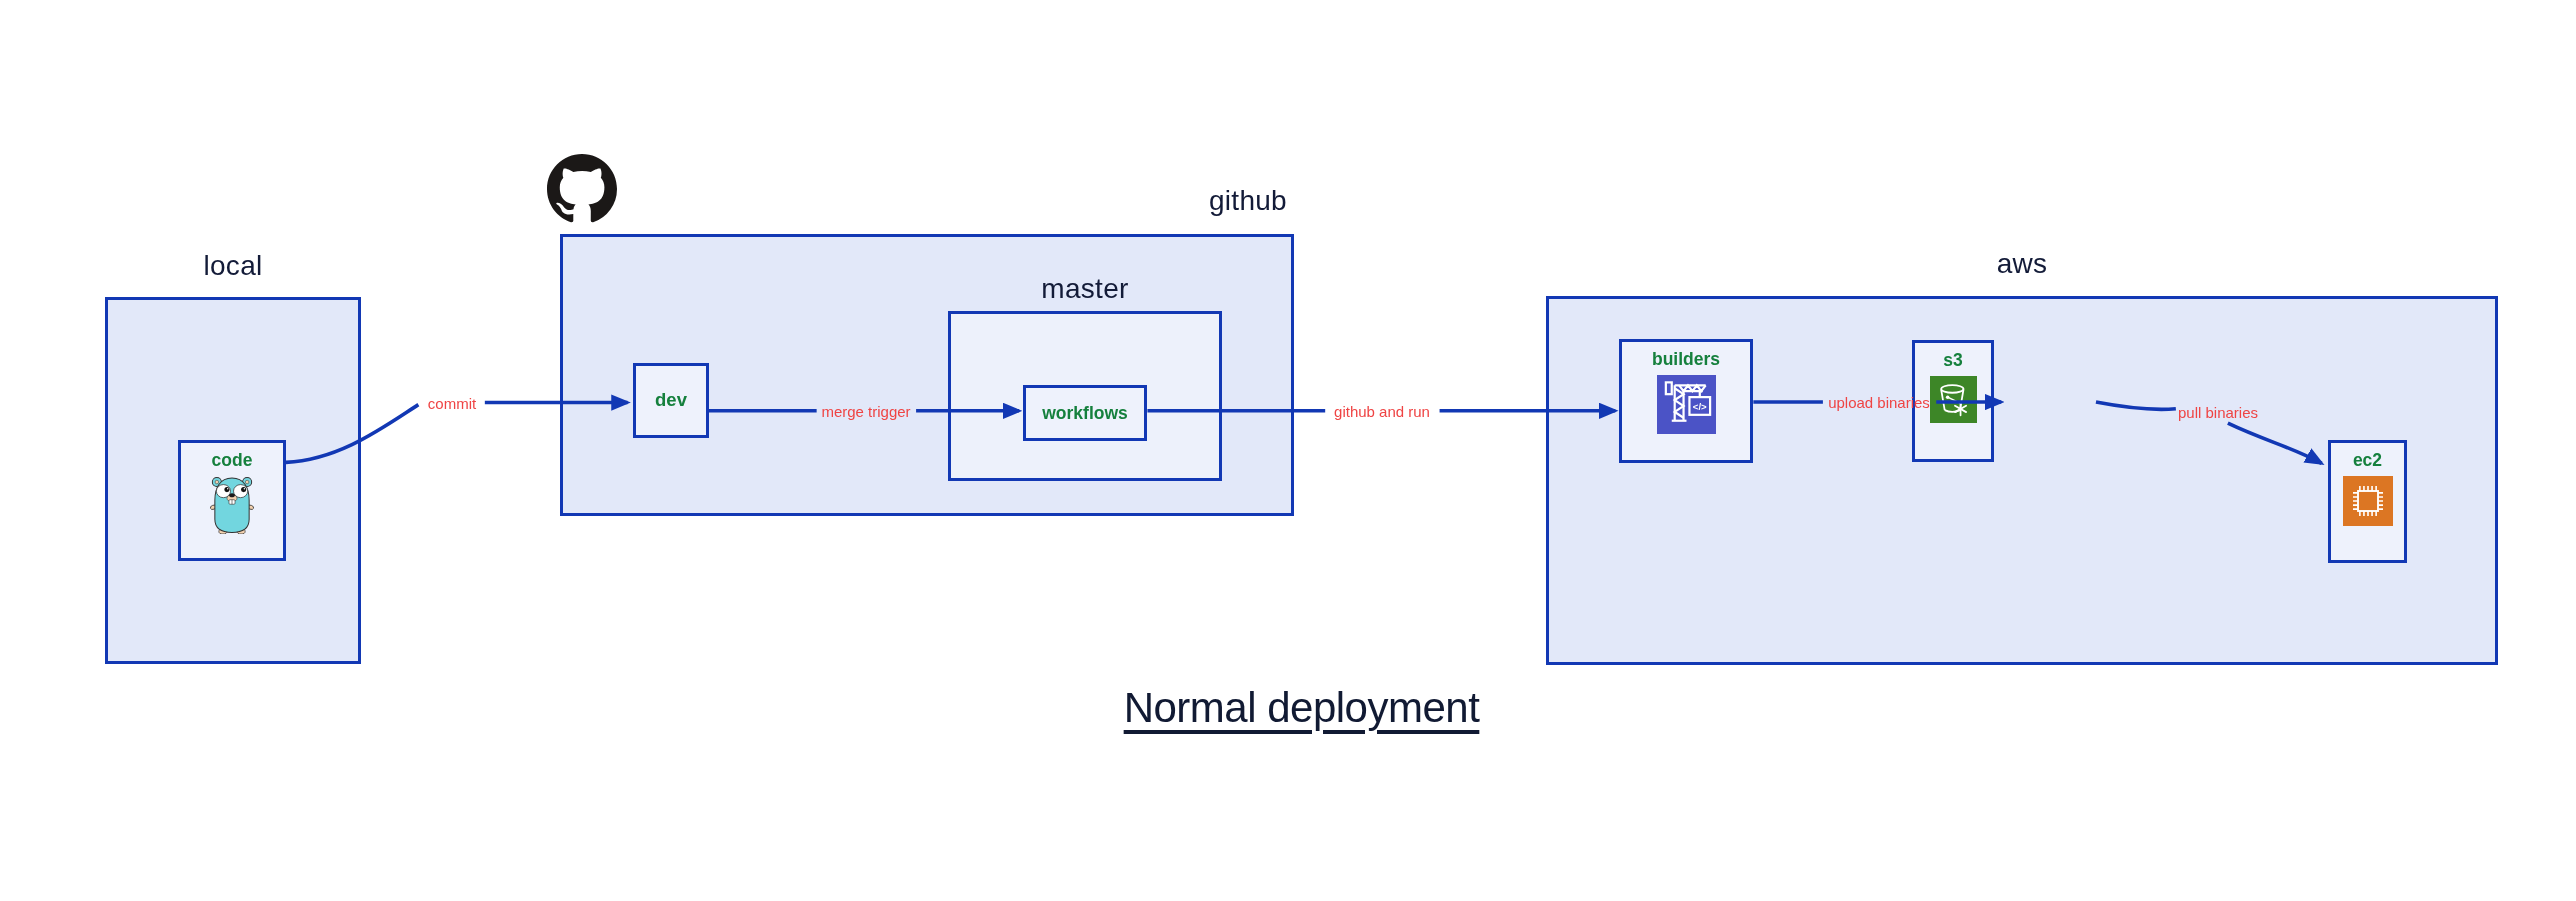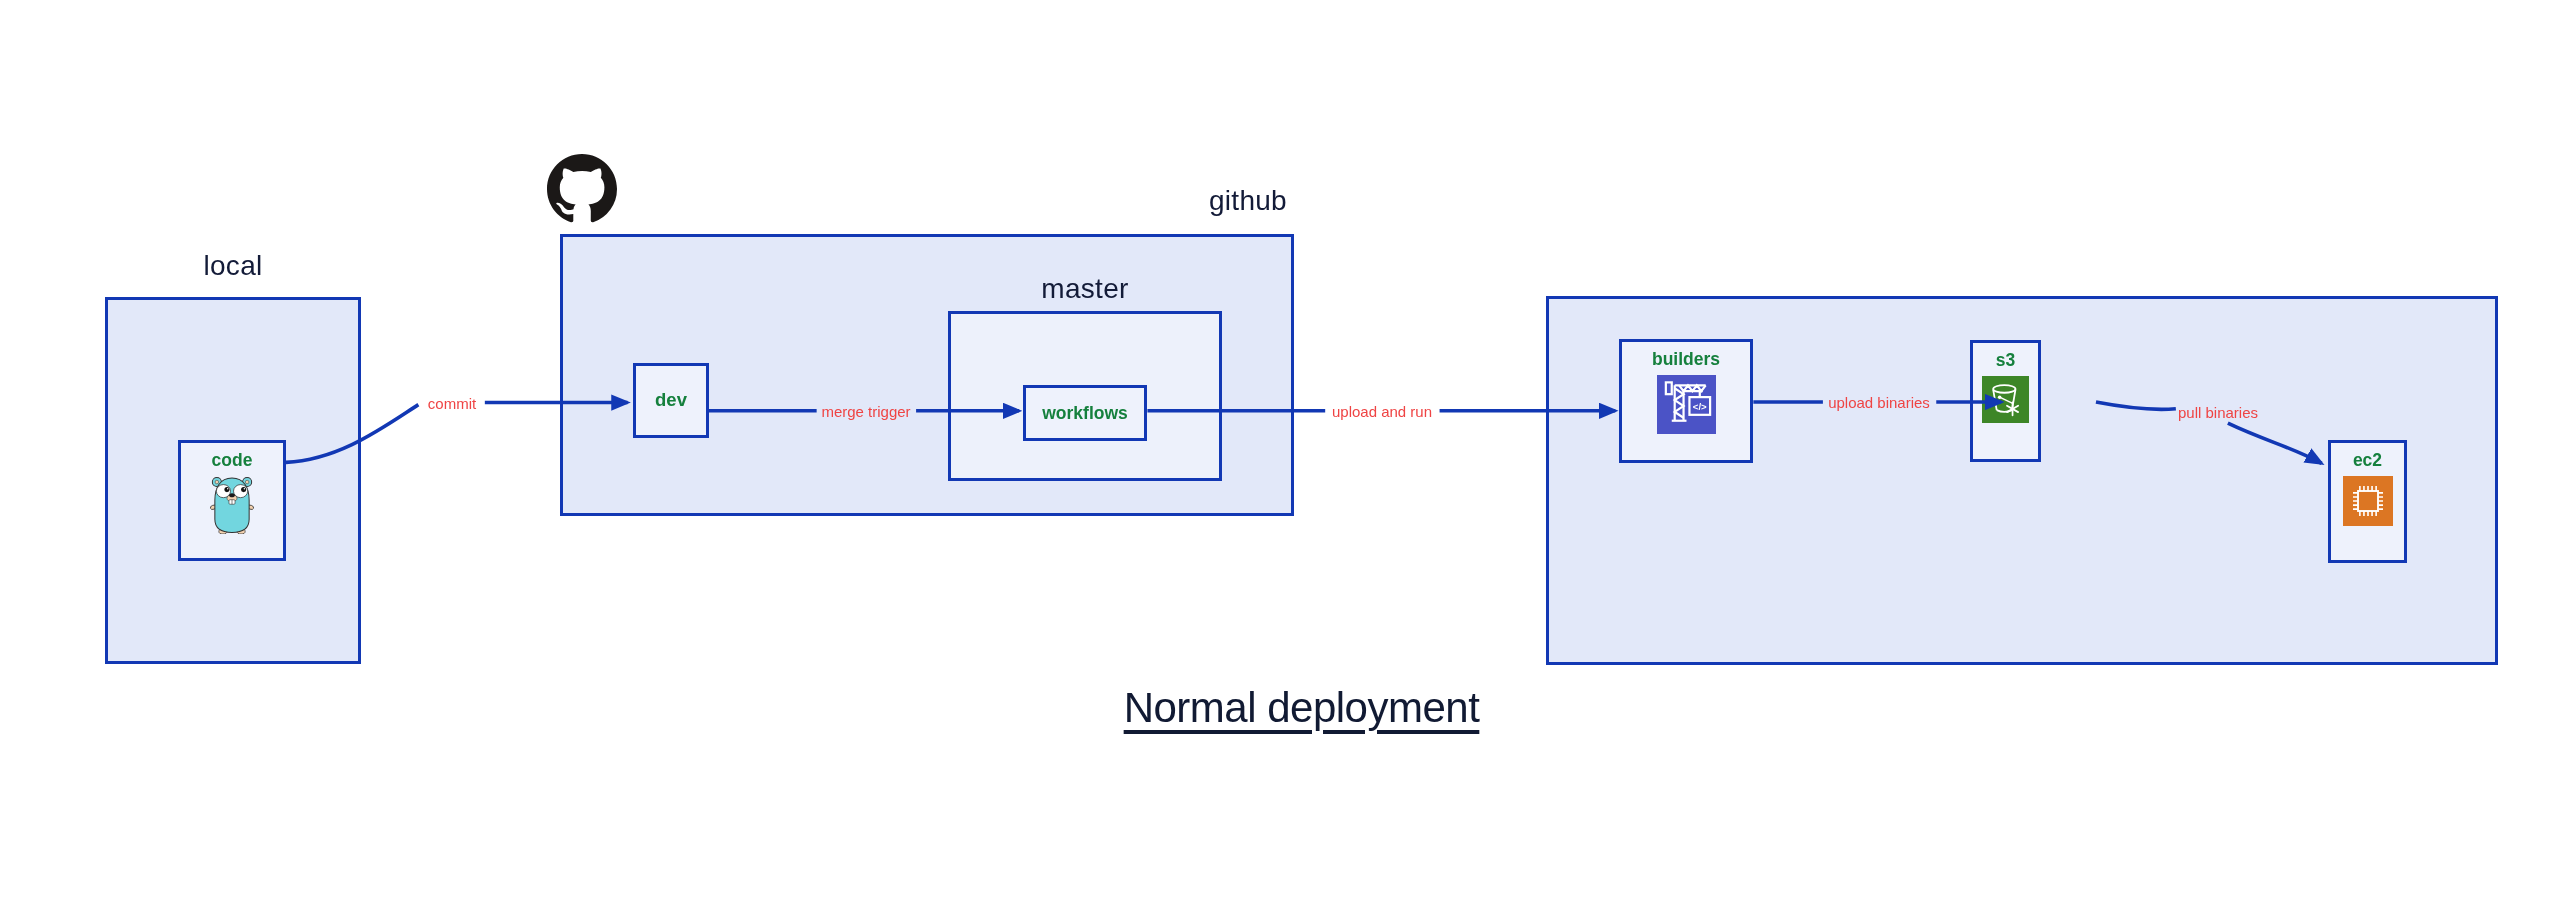--- a/index.html
+++ b/index.html
@@ -44,20 +44,21 @@
     <svg width="70" height="70" viewBox="0 0 16 16">
       <path fill="#1b1817" d="M8 0C3.58 0 0 3.58 0 8c0 3.54 2.29 6.53 5.47 7.59.4.07.55-.17.55-.38 0-.19-.01-.82-.01-1.49-2.01.37-2.53-.49-2.69-.94-.09-.23-.48-.94-.82-1.13-.28-.15-.68-.52-.01-.53.63-.01 1.08.58 1.23.82.72 1.21 1.87.87 2.33.66.07-.52.28-.87.51-1.07-1.78-.2-3.64-.89-3.64-3.95 0-.87.31-1.59.82-2.15-.08-.2-.36-1.02.08-2.12 0 0 .67-.21 2.2.82.64-.18 1.32-.27 2-.27.68 0 1.36.09 2 .27 1.53-1.04 2.2-.82 2.2-.82.44 1.1.16 1.92.08 2.12.51.56.82 1.27.82 2.15 0 3.07-1.87 3.75-3.65 3.95.29.25.54.73.54 1.48 0 1.07-.01 1.93-.01 2.2 0 .21.15.46.55.38A8.01 8.01 0 0 0 16 8c0-4.42-3.58-8-8-8z"></path>
     </svg>
   </div>
   <div class="grp-label right" style="left:560px;top:185px;width:727px">github</div>
   <div class="grp" style="left:560px;top:234px;width:734px;height:282px"></div>
 
   <div class="grp-label center" style="left:948px;top:273px;width:274px">master</div>
   <div class="grp lighter" style="left:948px;top:311px;width:274px;height:170px"></div>
 
+  <div class="grp-label center" style="left:1546px;top:248px;width:952px">aws</div>
   <div class="grp" style="left:1546px;top:296px;width:952px;height:369px"></div>
 
   <div class="node pad-top" style="left:178px;top:440px;width:108px;height:121px">
     <div class="node-label">code</div>
     <div class="node-icon">
       <svg width="52" height="58" viewBox="0 0 100 115">
         <circle cx="20" cy="12" r="9" fill="#72d6df" stroke="#333" stroke-width="2"></circle>
         <circle cx="20" cy="12" r="3.5" fill="#f2d1ae" stroke="#333" stroke-width="1"></circle>
         <circle cx="80" cy="12" r="9" fill="#72d6df" stroke="#333" stroke-width="2"></circle>
         <circle cx="80" cy="12" r="3.5" fill="#f2d1ae" stroke="#333" stroke-width="1"></circle>
@@ -101,21 +102,21 @@
           <path d="M24,14 L66,14 M36,22 L62,22"></path>
           <path d="M30,14 L36,22 L42,14 L48,22 L54,14 L60,22 L66,14"></path>
           <path d="M58,22 L58,30"></path>
           <rect x="44" y="30" width="28" height="24"></rect>
         </g>
         <text x="58" y="47" font-size="13" font-weight="bold" fill="#fff" text-anchor="middle" font-family="Liberation Sans, sans-serif">&lt;/&gt;</text>
       </svg>
     </div>
   </div>
 
-  <div class="node pad-top" style="left:1970px;top:340px;width:71px;height:122px">
+  <div class="node pad-top" style="left:1912px;top:340px;width:82px;height:122px">
     <div class="node-label">s3</div>
     <div class="node-icon">
       <svg width="47" height="47" viewBox="0 0 80 80">
         <rect x="0" y="0" width="80" height="80" fill="#3d8627"></rect>
         <g stroke="#fff" stroke-width="3" fill="none">
           <ellipse cx="38" cy="22" rx="19" ry="6.5"></ellipse>
           <path d="M19,23 L25,58 M57,23 L51,58"></path>
           <path d="M25,58 Q38,64 51,58"></path>
         </g>
         <circle cx="30" cy="36" r="3" fill="#fff"></circle>
@@ -160,20 +161,20 @@
       <path d="M2794,797 L3135,797" marker-end="url(#arrow)"></path>
       <path d="M3403,780 L3538,780"></path>
       <path d="M3758,780 L3884,780" marker-end="url(#arrow)"></path>
       <path d="M4068,780 C4120,790 4175,797 4223,793"></path>
       <path d="M4324,821 C4395,855 4450,868 4506,899" marker-end="url(#arrow)"></path>
     </g>
   </svg>
 
   <span class="edge-label" style="left:452px;top:403px">commit</span>
   <span class="edge-label" style="left:866px;top:411px">merge trigger</span>
-  <span class="edge-label" style="left:1382px;top:411px">upload and run</span>
+  <span class="edge-label" style="left:1382px;top:411px">github and run</span>
   <span class="edge-label" style="left:1879px;top:402px">upload binaries</span>
   <span class="edge-label" style="left:2218px;top:412px">pull binaries</span>
 
   <div class="title">Normal deployment</div>
 
 </div>
 
 
 </body></html>

